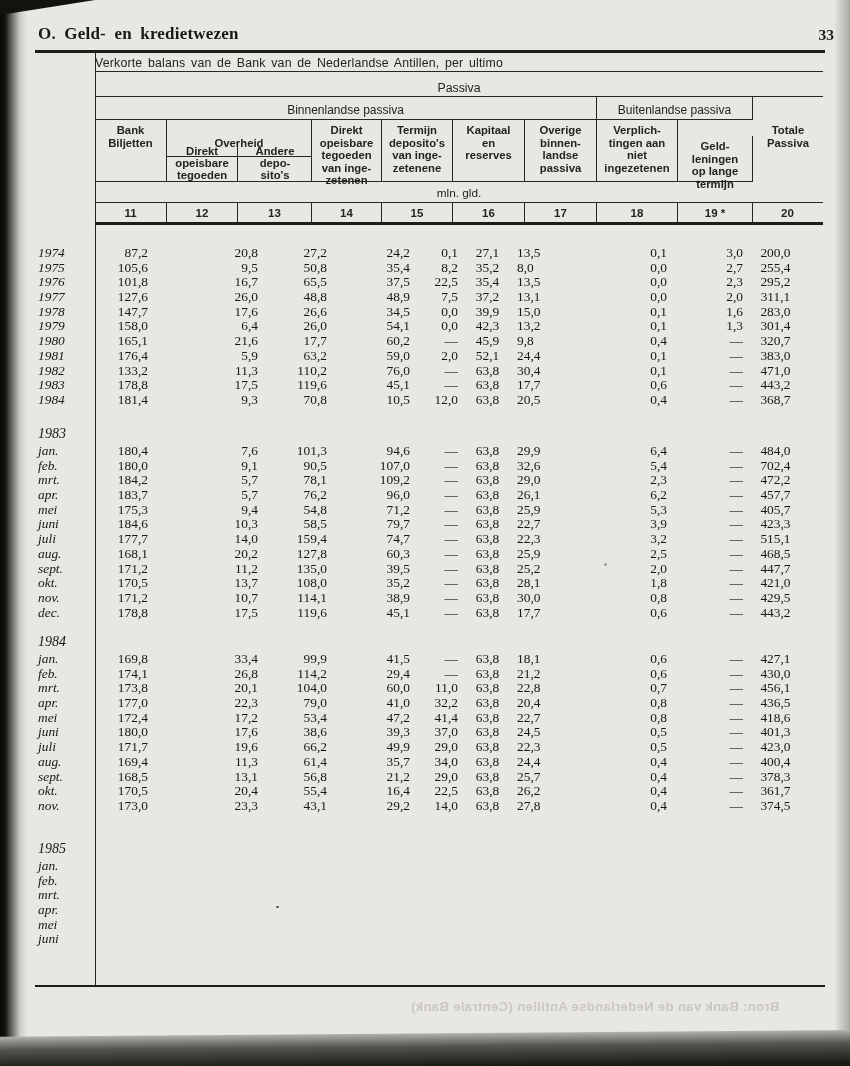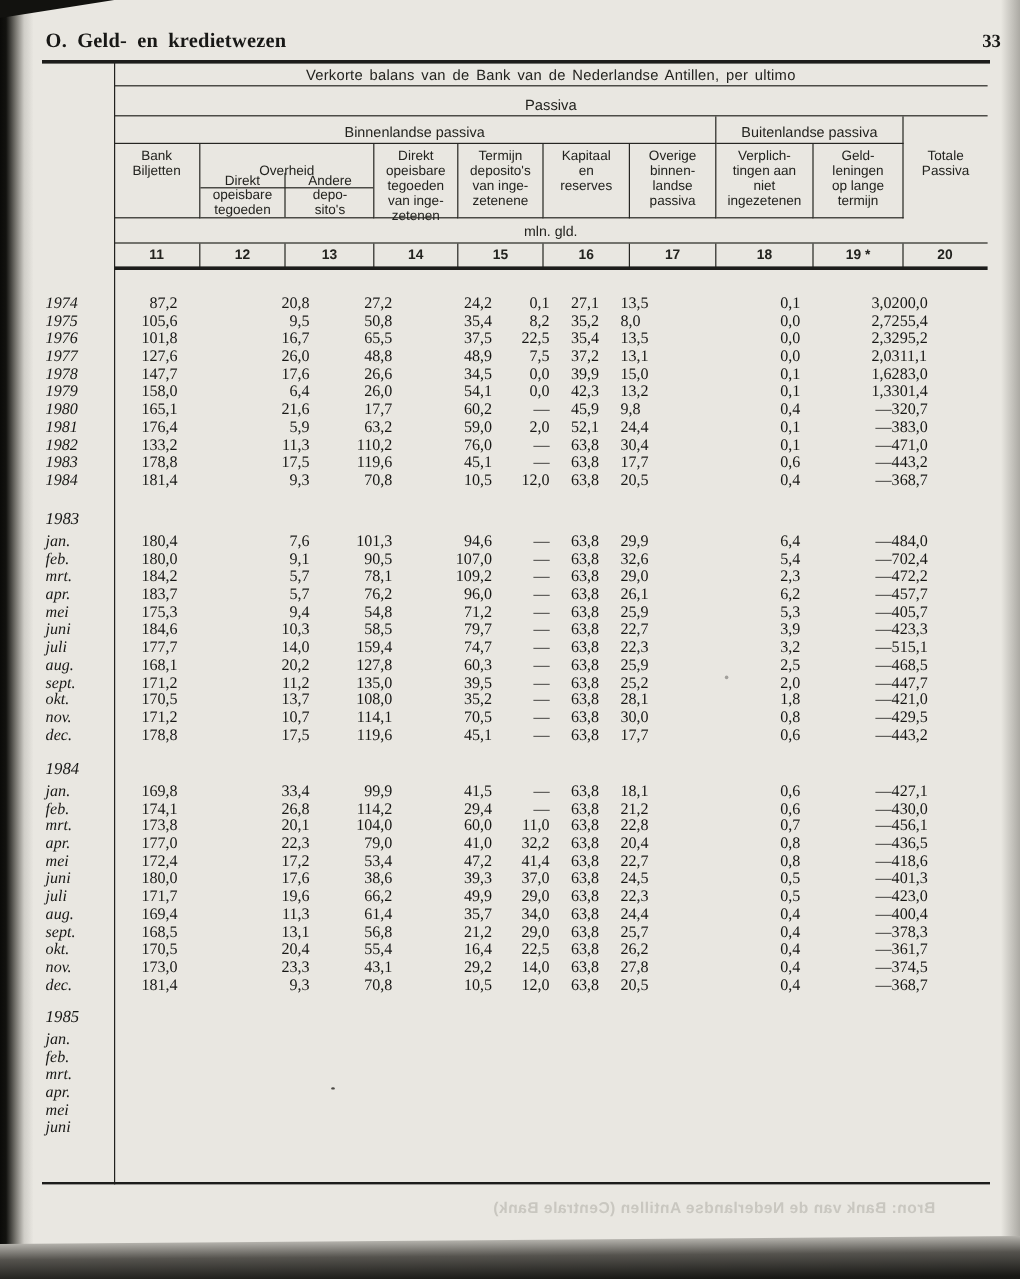--- a/index.html
+++ b/index.html
@@ -24,48 +24,48 @@
     color:#181816;word-spacing:4px;letter-spacing:0.2px;}
   .pnum{position:absolute;right:16px;top:26px;font:bold 15.5px "Liberation Serif",serif;color:#181816;}
 
   
   .rule-top{position:absolute;left:35px;top:50px;width:790px;height:3px;background:#1d1d1b;}
   .rule-bottom{position:absolute;left:35px;top:985px;width:790px;height:2px;background:#1d1d1b;}
   .vline-main{position:absolute;left:95px;top:51px;width:1px;height:936px;background:#22221f;}
 
   .trow{position:absolute;left:95px;width:728px;box-sizing:border-box;color:#23231f;}
   .t-title{top:51px;height:21px;border-bottom:1px solid #26262 3;border-bottom:1px solid #262622;
-    text-align:center;font-size:12.3px;padding-top:5px;letter-spacing:0.2px;word-spacing:2px;}
+    font-size:12.3px;padding-top:5px;letter-spacing:0.2px;word-spacing:2px;}
   .t-passiva{top:72px;height:25px;border-bottom:1px solid #262622;text-align:center;
     font-size:12.3px;padding-top:9px;}
   .t-groups{top:97px;height:23px;}
   .gcell{position:absolute;top:0;bottom:0;box-sizing:border-box;text-align:center;
     font-size:12px;padding-top:6px;border-color:#262622;}
   .g-binnen{left:0;width:502px;border-right:1px solid #262622;border-bottom:1px solid #262622;}
   .g-buiten{left:502px;width:156px;border-right:1px solid #262622;border-bottom:1px solid #262622;}
 
-  .t-heads{top:120px;height:62px;}
+  .t-heads{top:120px;height:62px;font-weight:bold;}
   .hc{position:absolute;top:0;bottom:0;box-sizing:border-box;text-align:center;
     font-size:11.3px;line-height:12.6px;padding-top:4px;white-space:pre-line;border-color:#262622;}
   .hb{border-bottom:1px solid #262622;}
   .hr{border-right:1px solid #262622;}
   .h11{left:0;width:72px;}
   .hgrp{left:72px;width:145px;padding:0;}
   .hgrp .gl{height:24px;box-sizing:border-box;padding-top:4px;border-bottom:1px solid #262622;
     font-size:11.3px;text-align:center;}
   .hsub{position:absolute;top:24px;bottom:0;box-sizing:border-box;font-size:11.3px;
     line-height:12.2px;padding-top:1px;white-space:pre-line;text-align:center;}
   .hs12{left:0;width:71px;border-right:1px solid #262622;}
   .hs13{left:71px;width:74px;}
   .h14{left:217px;width:70px;}
   .h15{left:287px;width:71px;}
   .h16{left:358px;width:72px;}
   .h17{left:430px;width:72px;}
   .h18{left:502px;width:81px;}
-  .h19{left:583px;width:75px;}
+  .h19{left:583px;width:75px;margin-top:16px;}
   .h20{left:658px;width:70px;}
 
   .t-unit{top:182px;height:20px;text-align:center;font-size:11.8px;padding-top:4px;}
 
   .t-nums{top:202px;height:22px;border-top:1px solid #262622;font-size:0;}
   .nc{display:inline-block;box-sizing:border-box;height:21px;text-align:center;
     font:bold 11.5px/20px "Liberation Sans",sans-serif;color:#23231f;
     border-right:1px solid #262622;}
   .nc:last-child{border-right:none;}
   .rule-thick{position:absolute;left:95px;top:222px;width:728px;height:2.5px;background:#1d1d1b;}
@@ -79,21 +79,21 @@
   .rlabel{width:57px;font-style:italic !important;text-align:left;}
   .c0{width:53px;text-align:right;}
   .c1{width:110px;text-align:right;}
   .c2{width:69px;text-align:right;}
   .c3{width:83px;text-align:right;}
   .c4{width:48px;text-align:right;}
   .c5{width:59px;text-align:center;}
   .c6{width:75px;text-align:left;}
   .c7{width:75px;text-align:right;}
   .c8{width:76px;text-align:right;}
-  .c9{width:65px;text-align:left;}
+  .c9{width:65px;text-align:center;}
 
   .ghost{position:absolute;top:999px;left:375px;width:440px;text-align:center;z-index:3;
     transform:scaleX(-1);color:#c9c7c0;font:bold 13px "Liberation Sans",sans-serif;
     letter-spacing:0.4px;filter:blur(0.5px);}
 </style>
 </head>
 <body>
 
 <div class="scan">
 
@@ -178,40 +178,39 @@
         <div class="drow"><span class="rlabel">jan.</span><span class="c0">180,4</span><span class="c1">7,6</span><span class="c2">101,3</span><span class="c3">94,6</span><span class="c4">—</span><span class="c5">63,8</span><span class="c6">29,9</span><span class="c7">6,4</span><span class="c8">—</span><span class="c9">484,0</span></div>
         <div class="drow"><span class="rlabel">feb.</span><span class="c0">180,0</span><span class="c1">9,1</span><span class="c2">90,5</span><span class="c3">107,0</span><span class="c4">—</span><span class="c5">63,8</span><span class="c6">32,6</span><span class="c7">5,4</span><span class="c8">—</span><span class="c9">702,4</span></div>
         <div class="drow"><span class="rlabel">mrt.</span><span class="c0">184,2</span><span class="c1">5,7</span><span class="c2">78,1</span><span class="c3">109,2</span><span class="c4">—</span><span class="c5">63,8</span><span class="c6">29,0</span><span class="c7">2,3</span><span class="c8">—</span><span class="c9">472,2</span></div>
         <div class="drow"><span class="rlabel">apr.</span><span class="c0">183,7</span><span class="c1">5,7</span><span class="c2">76,2</span><span class="c3">96,0</span><span class="c4">—</span><span class="c5">63,8</span><span class="c6">26,1</span><span class="c7">6,2</span><span class="c8">—</span><span class="c9">457,7</span></div>
         <div class="drow"><span class="rlabel">mei</span><span class="c0">175,3</span><span class="c1">9,4</span><span class="c2">54,8</span><span class="c3">71,2</span><span class="c4">—</span><span class="c5">63,8</span><span class="c6">25,9</span><span class="c7">5,3</span><span class="c8">—</span><span class="c9">405,7</span></div>
         <div class="drow"><span class="rlabel">juni</span><span class="c0">184,6</span><span class="c1">10,3</span><span class="c2">58,5</span><span class="c3">79,7</span><span class="c4">—</span><span class="c5">63,8</span><span class="c6">22,7</span><span class="c7">3,9</span><span class="c8">—</span><span class="c9">423,3</span></div>
         <div class="drow"><span class="rlabel">juli</span><span class="c0">177,7</span><span class="c1">14,0</span><span class="c2">159,4</span><span class="c3">74,7</span><span class="c4">—</span><span class="c5">63,8</span><span class="c6">22,3</span><span class="c7">3,2</span><span class="c8">—</span><span class="c9">515,1</span></div>
         <div class="drow"><span class="rlabel">aug.</span><span class="c0">168,1</span><span class="c1">20,2</span><span class="c2">127,8</span><span class="c3">60,3</span><span class="c4">—</span><span class="c5">63,8</span><span class="c6">25,9</span><span class="c7">2,5</span><span class="c8">—</span><span class="c9">468,5</span></div>
         <div class="drow"><span class="rlabel">sept.</span><span class="c0">171,2</span><span class="c1">11,2</span><span class="c2">135,0</span><span class="c3">39,5</span><span class="c4">—</span><span class="c5">63,8</span><span class="c6">25,2</span><span class="c7">2,0</span><span class="c8">—</span><span class="c9">447,7</span></div>
         <div class="drow"><span class="rlabel">okt.</span><span class="c0">170,5</span><span class="c1">13,7</span><span class="c2">108,0</span><span class="c3">35,2</span><span class="c4">—</span><span class="c5">63,8</span><span class="c6">28,1</span><span class="c7">1,8</span><span class="c8">—</span><span class="c9">421,0</span></div>
-        <div class="drow"><span class="rlabel">nov.</span><span class="c0">171,2</span><span class="c1">10,7</span><span class="c2">114,1</span><span class="c3">70,5</span><span class="c4">—</span><span class="c5">63,8</span><span class="c6">30,0</span><span class="c7">0,8</span><span class="c8">—</span><span class="c9">429,5</span></div>
+        <div class="drow"><span class="rlabel">nov.</span><span class="c0">171,2</span><span class="c1">10,7</span><span class="c2">114,1</span><span class="c3">38,9</span><span class="c4">—</span><span class="c5">63,8</span><span class="c6">30,0</span><span class="c7">0,8</span><span class="c8">—</span><span class="c9">429,5</span></div>
         <div class="drow"><span class="rlabel">dec.</span><span class="c0">178,8</span><span class="c1">17,5</span><span class="c2">119,6</span><span class="c3">45,1</span><span class="c4">—</span><span class="c5">63,8</span><span class="c6">17,7</span><span class="c7">0,6</span><span class="c8">—</span><span class="c9">443,2</span></div>
       </div>
   </div>
 
   <div class="section" style="top:633px">
     <div class="slabel">1984</div>
     <div>
         <div class="drow"><span class="rlabel">jan.</span><span class="c0">169,8</span><span class="c1">33,4</span><span class="c2">99,9</span><span class="c3">41,5</span><span class="c4">—</span><span class="c5">63,8</span><span class="c6">18,1</span><span class="c7">0,6</span><span class="c8">—</span><span class="c9">427,1</span></div>
         <div class="drow"><span class="rlabel">feb.</span><span class="c0">174,1</span><span class="c1">26,8</span><span class="c2">114,2</span><span class="c3">29,4</span><span class="c4">—</span><span class="c5">63,8</span><span class="c6">21,2</span><span class="c7">0,6</span><span class="c8">—</span><span class="c9">430,0</span></div>
         <div class="drow"><span class="rlabel">mrt.</span><span class="c0">173,8</span><span class="c1">20,1</span><span class="c2">104,0</span><span class="c3">60,0</span><span class="c4">11,0</span><span class="c5">63,8</span><span class="c6">22,8</span><span class="c7">0,7</span><span class="c8">—</span><span class="c9">456,1</span></div>
         <div class="drow"><span class="rlabel">apr.</span><span class="c0">177,0</span><span class="c1">22,3</span><span class="c2">79,0</span><span class="c3">41,0</span><span class="c4">32,2</span><span class="c5">63,8</span><span class="c6">20,4</span><span class="c7">0,8</span><span class="c8">—</span><span class="c9">436,5</span></div>
         <div class="drow"><span class="rlabel">mei</span><span class="c0">172,4</span><span class="c1">17,2</span><span class="c2">53,4</span><span class="c3">47,2</span><span class="c4">41,4</span><span class="c5">63,8</span><span class="c6">22,7</span><span class="c7">0,8</span><span class="c8">—</span><span class="c9">418,6</span></div>
         <div class="drow"><span class="rlabel">juni</span><span class="c0">180,0</span><span class="c1">17,6</span><span class="c2">38,6</span><span class="c3">39,3</span><span class="c4">37,0</span><span class="c5">63,8</span><span class="c6">24,5</span><span class="c7">0,5</span><span class="c8">—</span><span class="c9">401,3</span></div>
         <div class="drow"><span class="rlabel">juli</span><span class="c0">171,7</span><span class="c1">19,6</span><span class="c2">66,2</span><span class="c3">49,9</span><span class="c4">29,0</span><span class="c5">63,8</span><span class="c6">22,3</span><span class="c7">0,5</span><span class="c8">—</span><span class="c9">423,0</span></div>
         <div class="drow"><span class="rlabel">aug.</span><span class="c0">169,4</span><span class="c1">11,3</span><span class="c2">61,4</span><span class="c3">35,7</span><span class="c4">34,0</span><span class="c5">63,8</span><span class="c6">24,4</span><span class="c7">0,4</span><span class="c8">—</span><span class="c9">400,4</span></div>
         <div class="drow"><span class="rlabel">sept.</span><span class="c0">168,5</span><span class="c1">13,1</span><span class="c2">56,8</span><span class="c3">21,2</span><span class="c4">29,0</span><span class="c5">63,8</span><span class="c6">25,7</span><span class="c7">0,4</span><span class="c8">—</span><span class="c9">378,3</span></div>
         <div class="drow"><span class="rlabel">okt.</span><span class="c0">170,5</span><span class="c1">20,4</span><span class="c2">55,4</span><span class="c3">16,4</span><span class="c4">22,5</span><span class="c5">63,8</span><span class="c6">26,2</span><span class="c7">0,4</span><span class="c8">—</span><span class="c9">361,7</span></div>
         <div class="drow"><span class="rlabel">nov.</span><span class="c0">173,0</span><span class="c1">23,3</span><span class="c2">43,1</span><span class="c3">29,2</span><span class="c4">14,0</span><span class="c5">63,8</span><span class="c6">27,8</span><span class="c7">0,4</span><span class="c8">—</span><span class="c9">374,5</span></div>
-        <div class="drow"><span class="rlabel">dec.</span><span class="c0">181,4</span><span class="c1">9,3</span><span class="c2">70,8</span><span class="c3">10,5</span><span class="c4">12,0</span><span class="c5">63,8</span><span class="c6">20,5</span><span class="c7">0,4</span><span class="c8">—</span><span class="c9">368,7</span></div>
       </div>
   </div>
 
   <div class="section" style="top:840px">
     <div class="slabel">1985</div>
     <div>
         <div class="drow"><span class="rlabel">jan.</span></div>
         <div class="drow"><span class="rlabel">feb.</span></div>
         <div class="drow"><span class="rlabel">mrt.</span></div>
         <div class="drow"><span class="rlabel">apr.</span></div>

